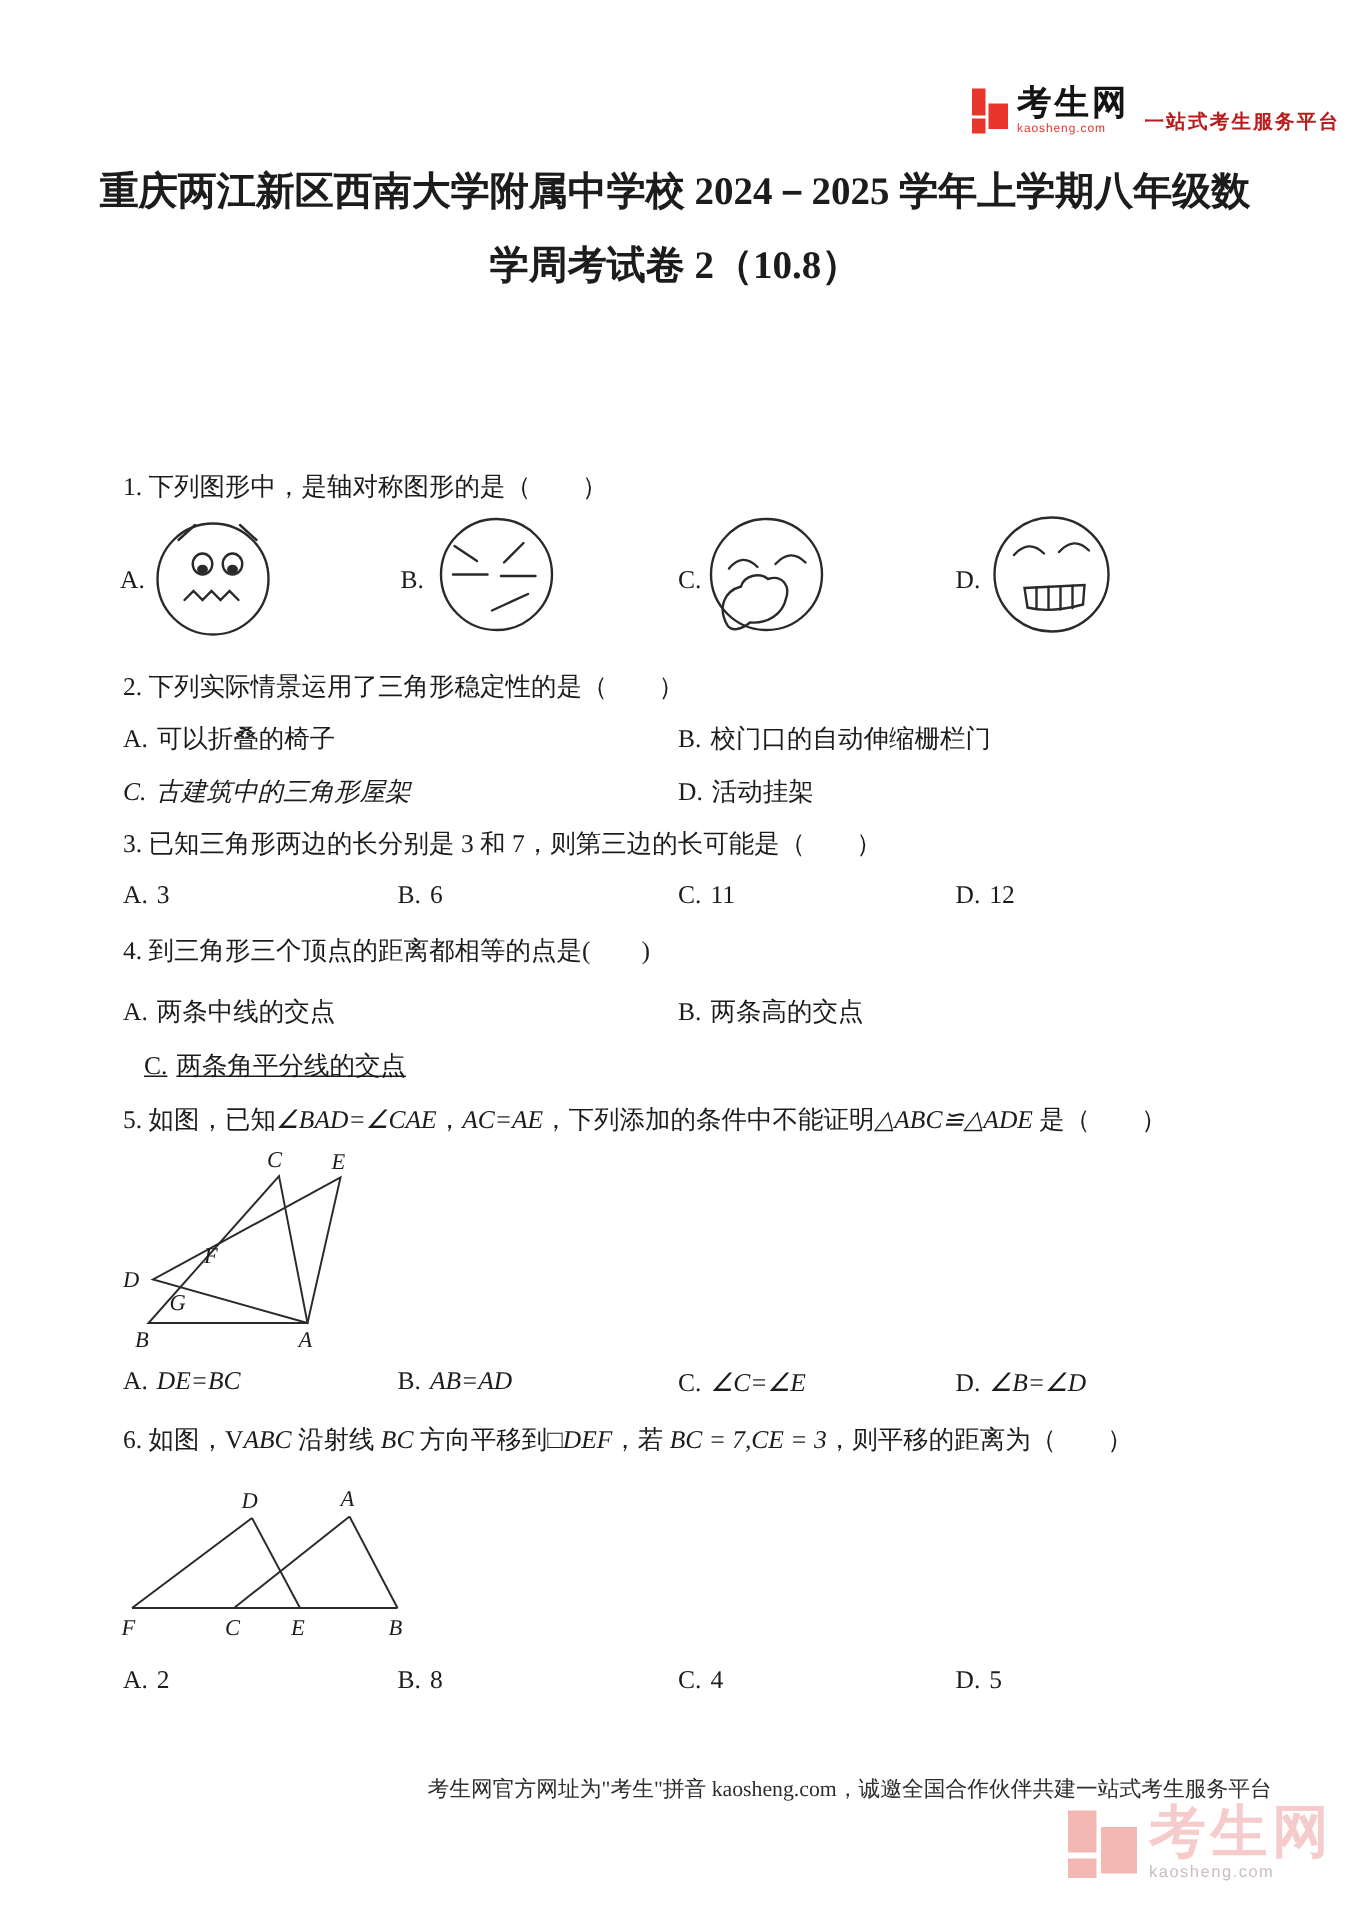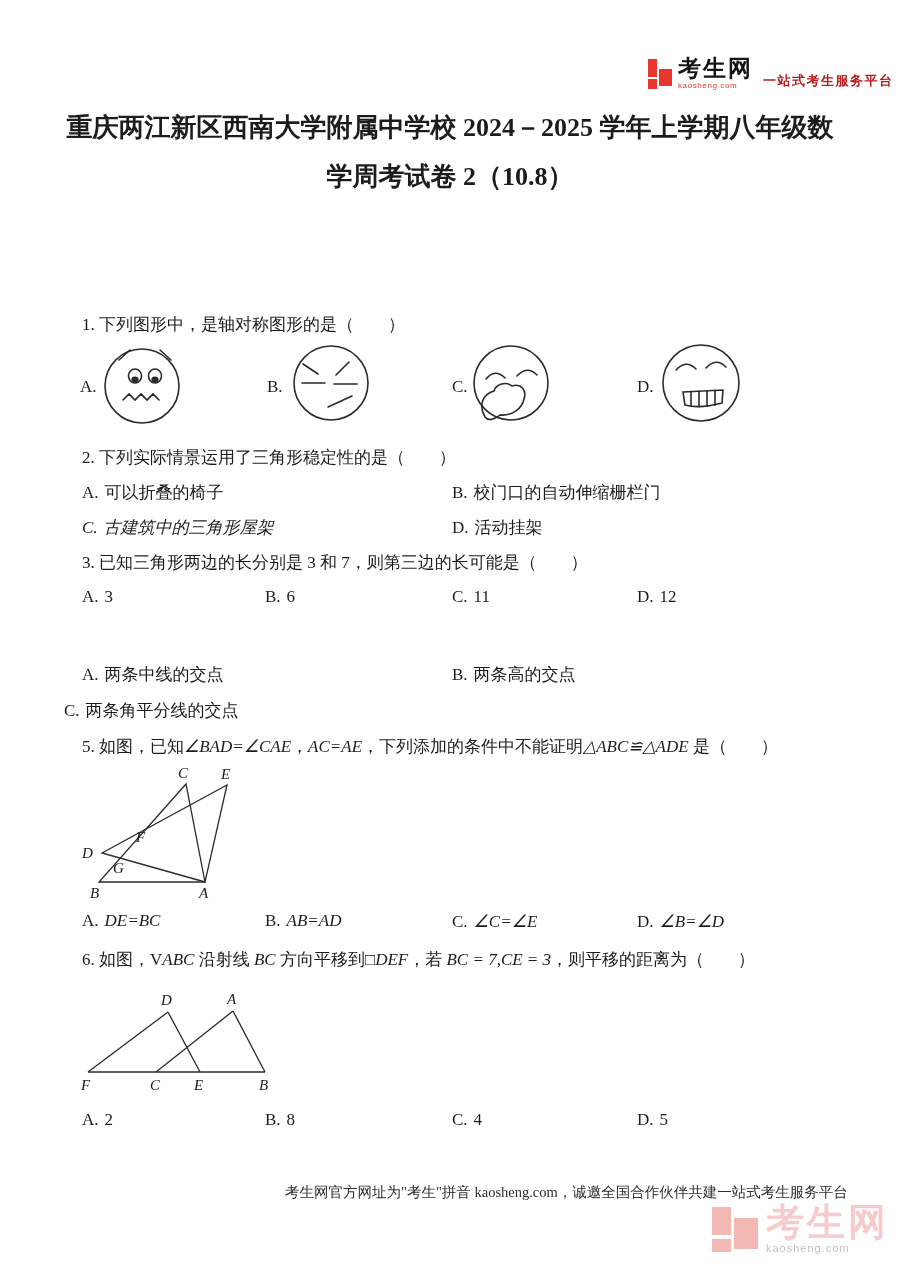--- a/index.html
+++ b/index.html
@@ -105,23 +105,24 @@
   <div class="abs t17" style="left:452px;top:481px;"><span class="optlabel">B.</span><span>校门口的自动伸缩栅栏门</span></div>
   <div class="abs t17" style="left:82px;top:516px;font-style:italic;"><span class="optlabel">C.</span><span>古建筑中的三角形屋架</span></div>
   <div class="abs t17" style="left:452px;top:516px;"><span class="optlabel">D.</span><span>活动挂架</span></div>
 
   <div class="abs t17" style="left:82px;top:551px;">3. 已知三角形两边的长分别是 3 和 7，则第三边的长可能是（　　）</div>
   <div class="abs t17" style="left:82px;top:587px;"><span class="optlabel">A.</span><span>3</span></div>
   <div class="abs t17" style="left:265px;top:587px;"><span class="optlabel">B.</span><span>6</span></div>
   <div class="abs t17" style="left:452px;top:587px;"><span class="optlabel">C.</span><span>11</span></div>
   <div class="abs t17" style="left:637px;top:587px;"><span class="optlabel">D.</span><span>12</span></div>
 
+  <div class="abs t17" style="left:82px;top:622px;">4. 到三角形三个顶点的距离都相等的点是(　　)</div>
   <div class="abs t17" style="left:82px;top:663px;"><span class="optlabel">A.</span><span>两条中线的交点</span></div>
   <div class="abs t17" style="left:452px;top:663px;"><span class="optlabel">B.</span><span>两条高的交点</span></div>
-  <div class="abs t17" style="left:64px;top:699px;"><span class="optlabel">C.</span><span>两条角平分线的交点</span></div>
+  <div class="abs t17" style="left:96px;top:699px;text-decoration:underline;"><span class="optlabel">C.</span><span>两条角平分线的交点</span></div>
 
   <div class="abs t17" style="left:82px;top:735px;">
     <span>5. 如图，已知</span><span class="math">∠BAD=∠CAE</span><span>，</span><span class="math">AC=AE</span><span>，下列添加的条件中不能证明</span><span class="math">△ABC≌△ADE</span><span> 是（　　）</span>
   </div>
 
   <svg class="abs fig" style="left:78px;top:760px;" width="182" height="150" viewBox="0 0 182 150">
     <g stroke="#2a2a2a" stroke-width="1.3" fill="none">
 
       <polygon points="127,122 21,122 108,24"></polygon>
 

